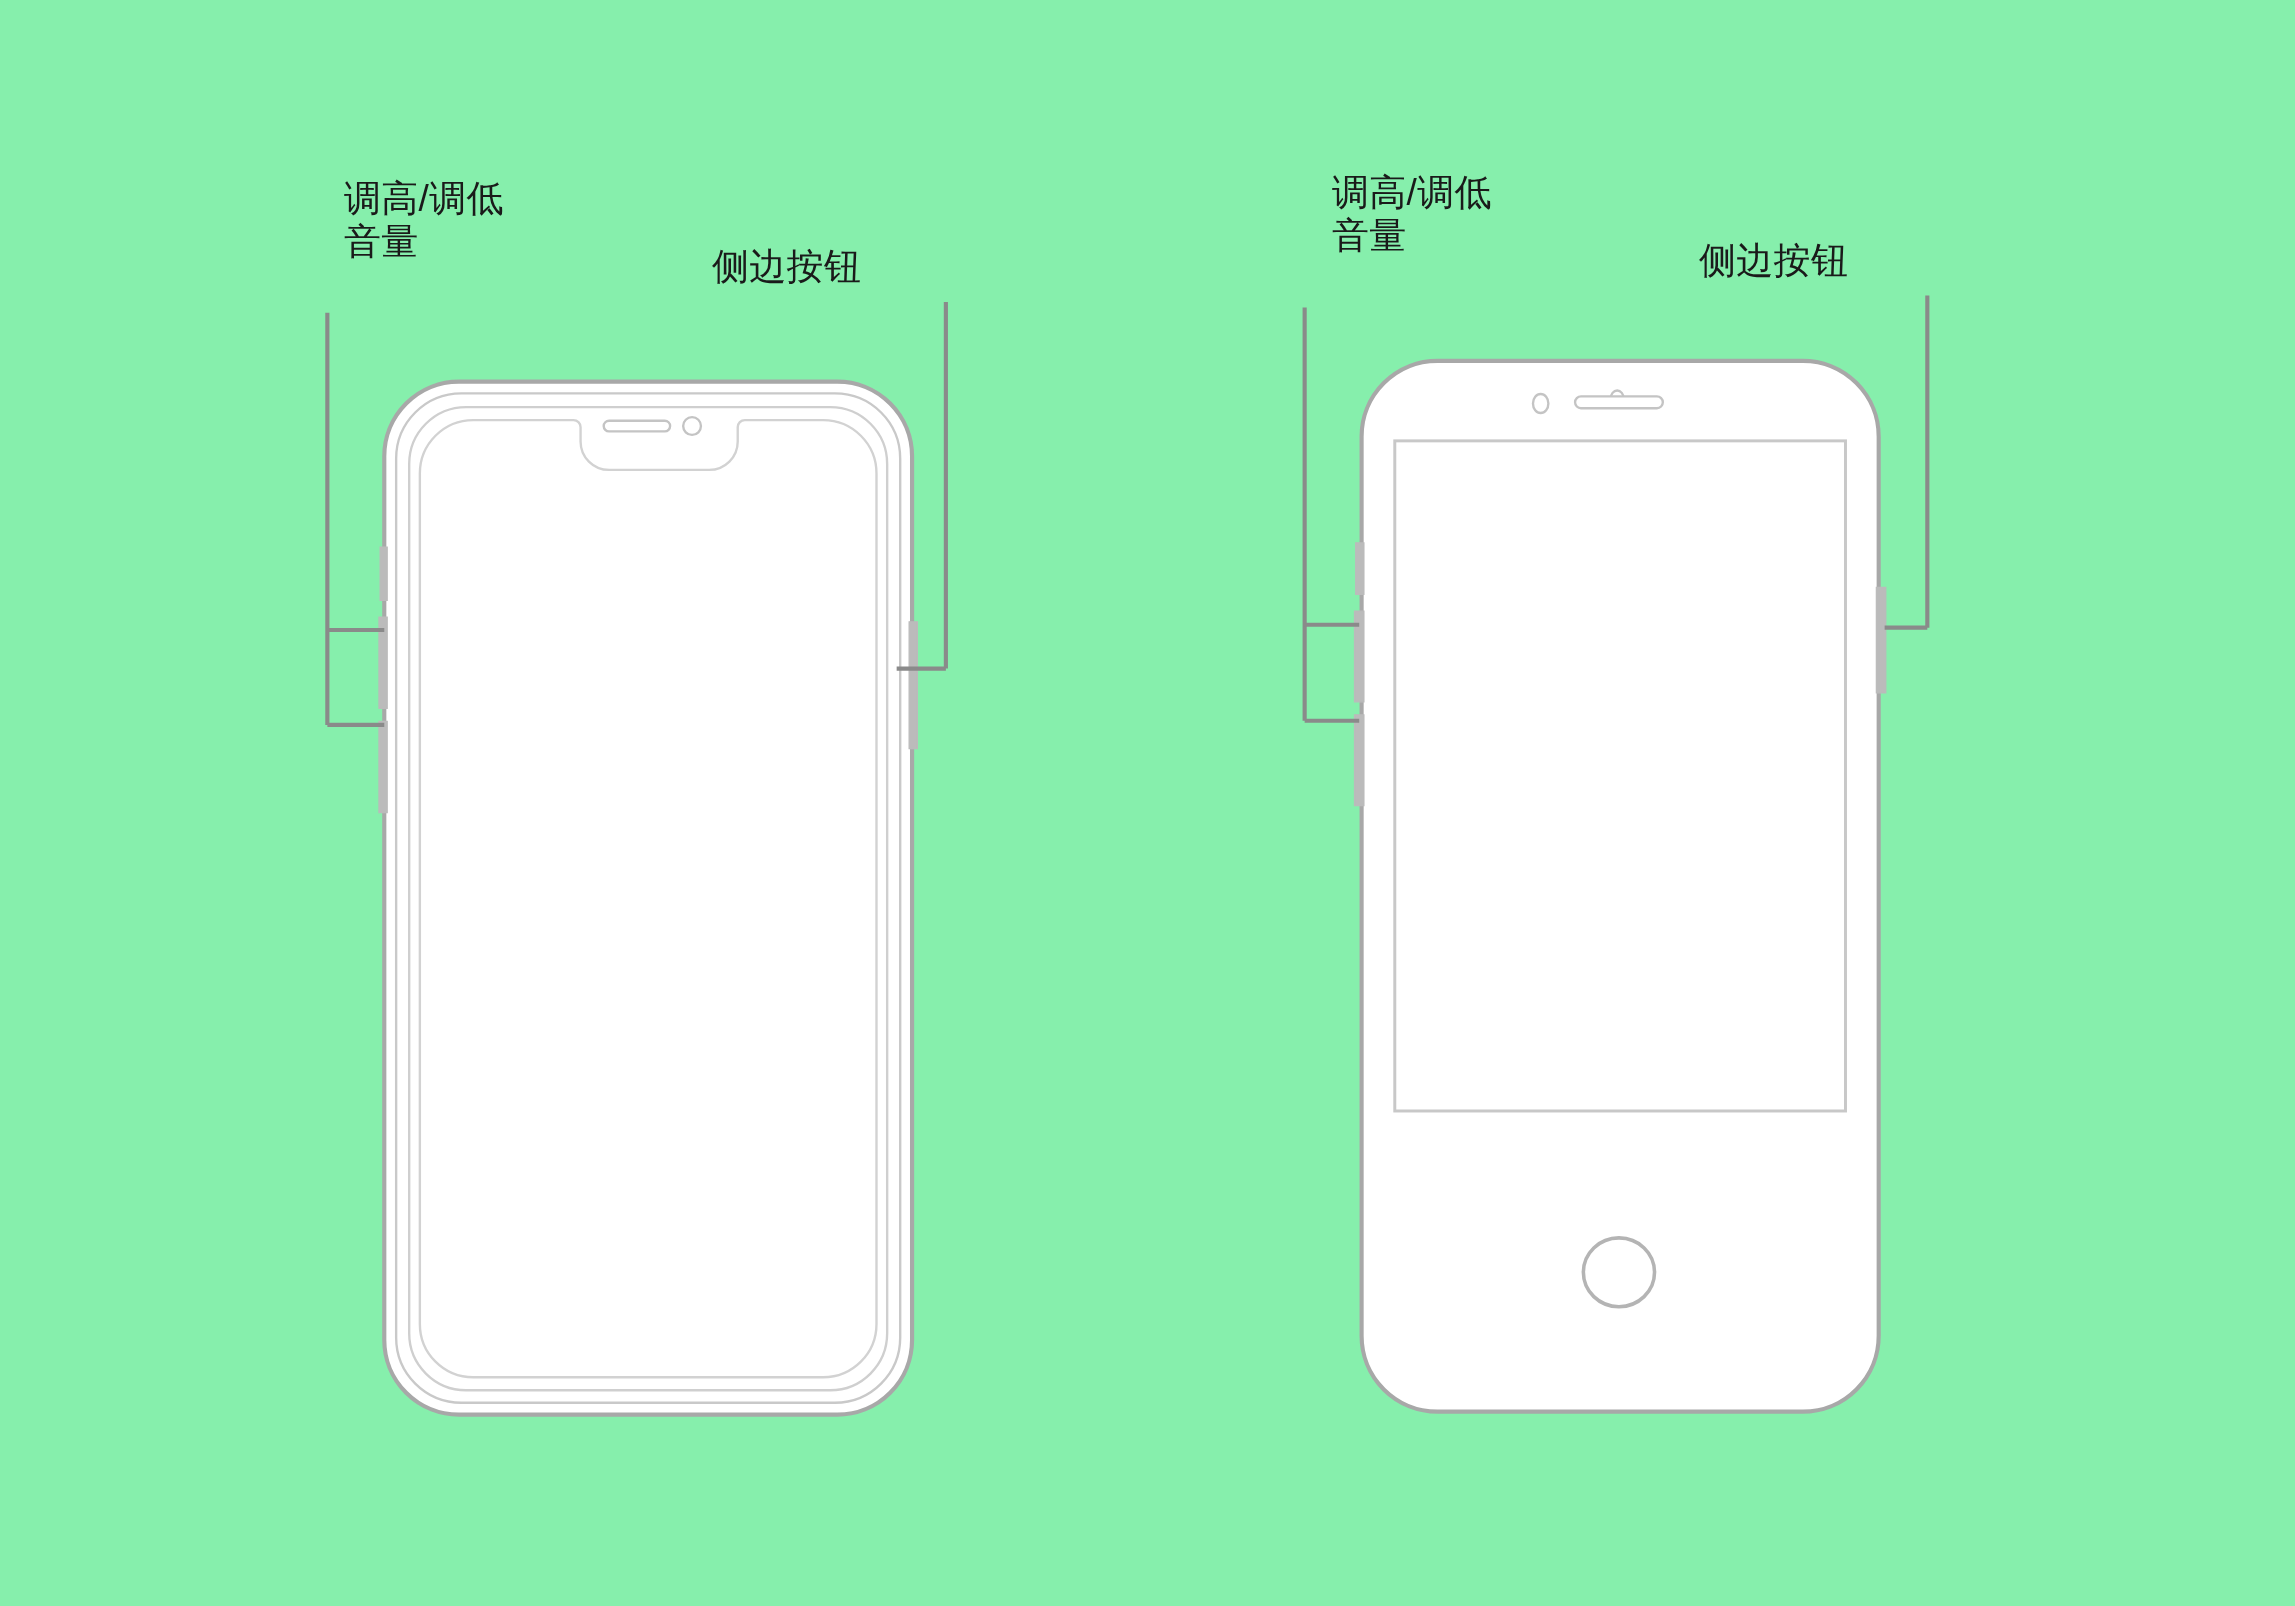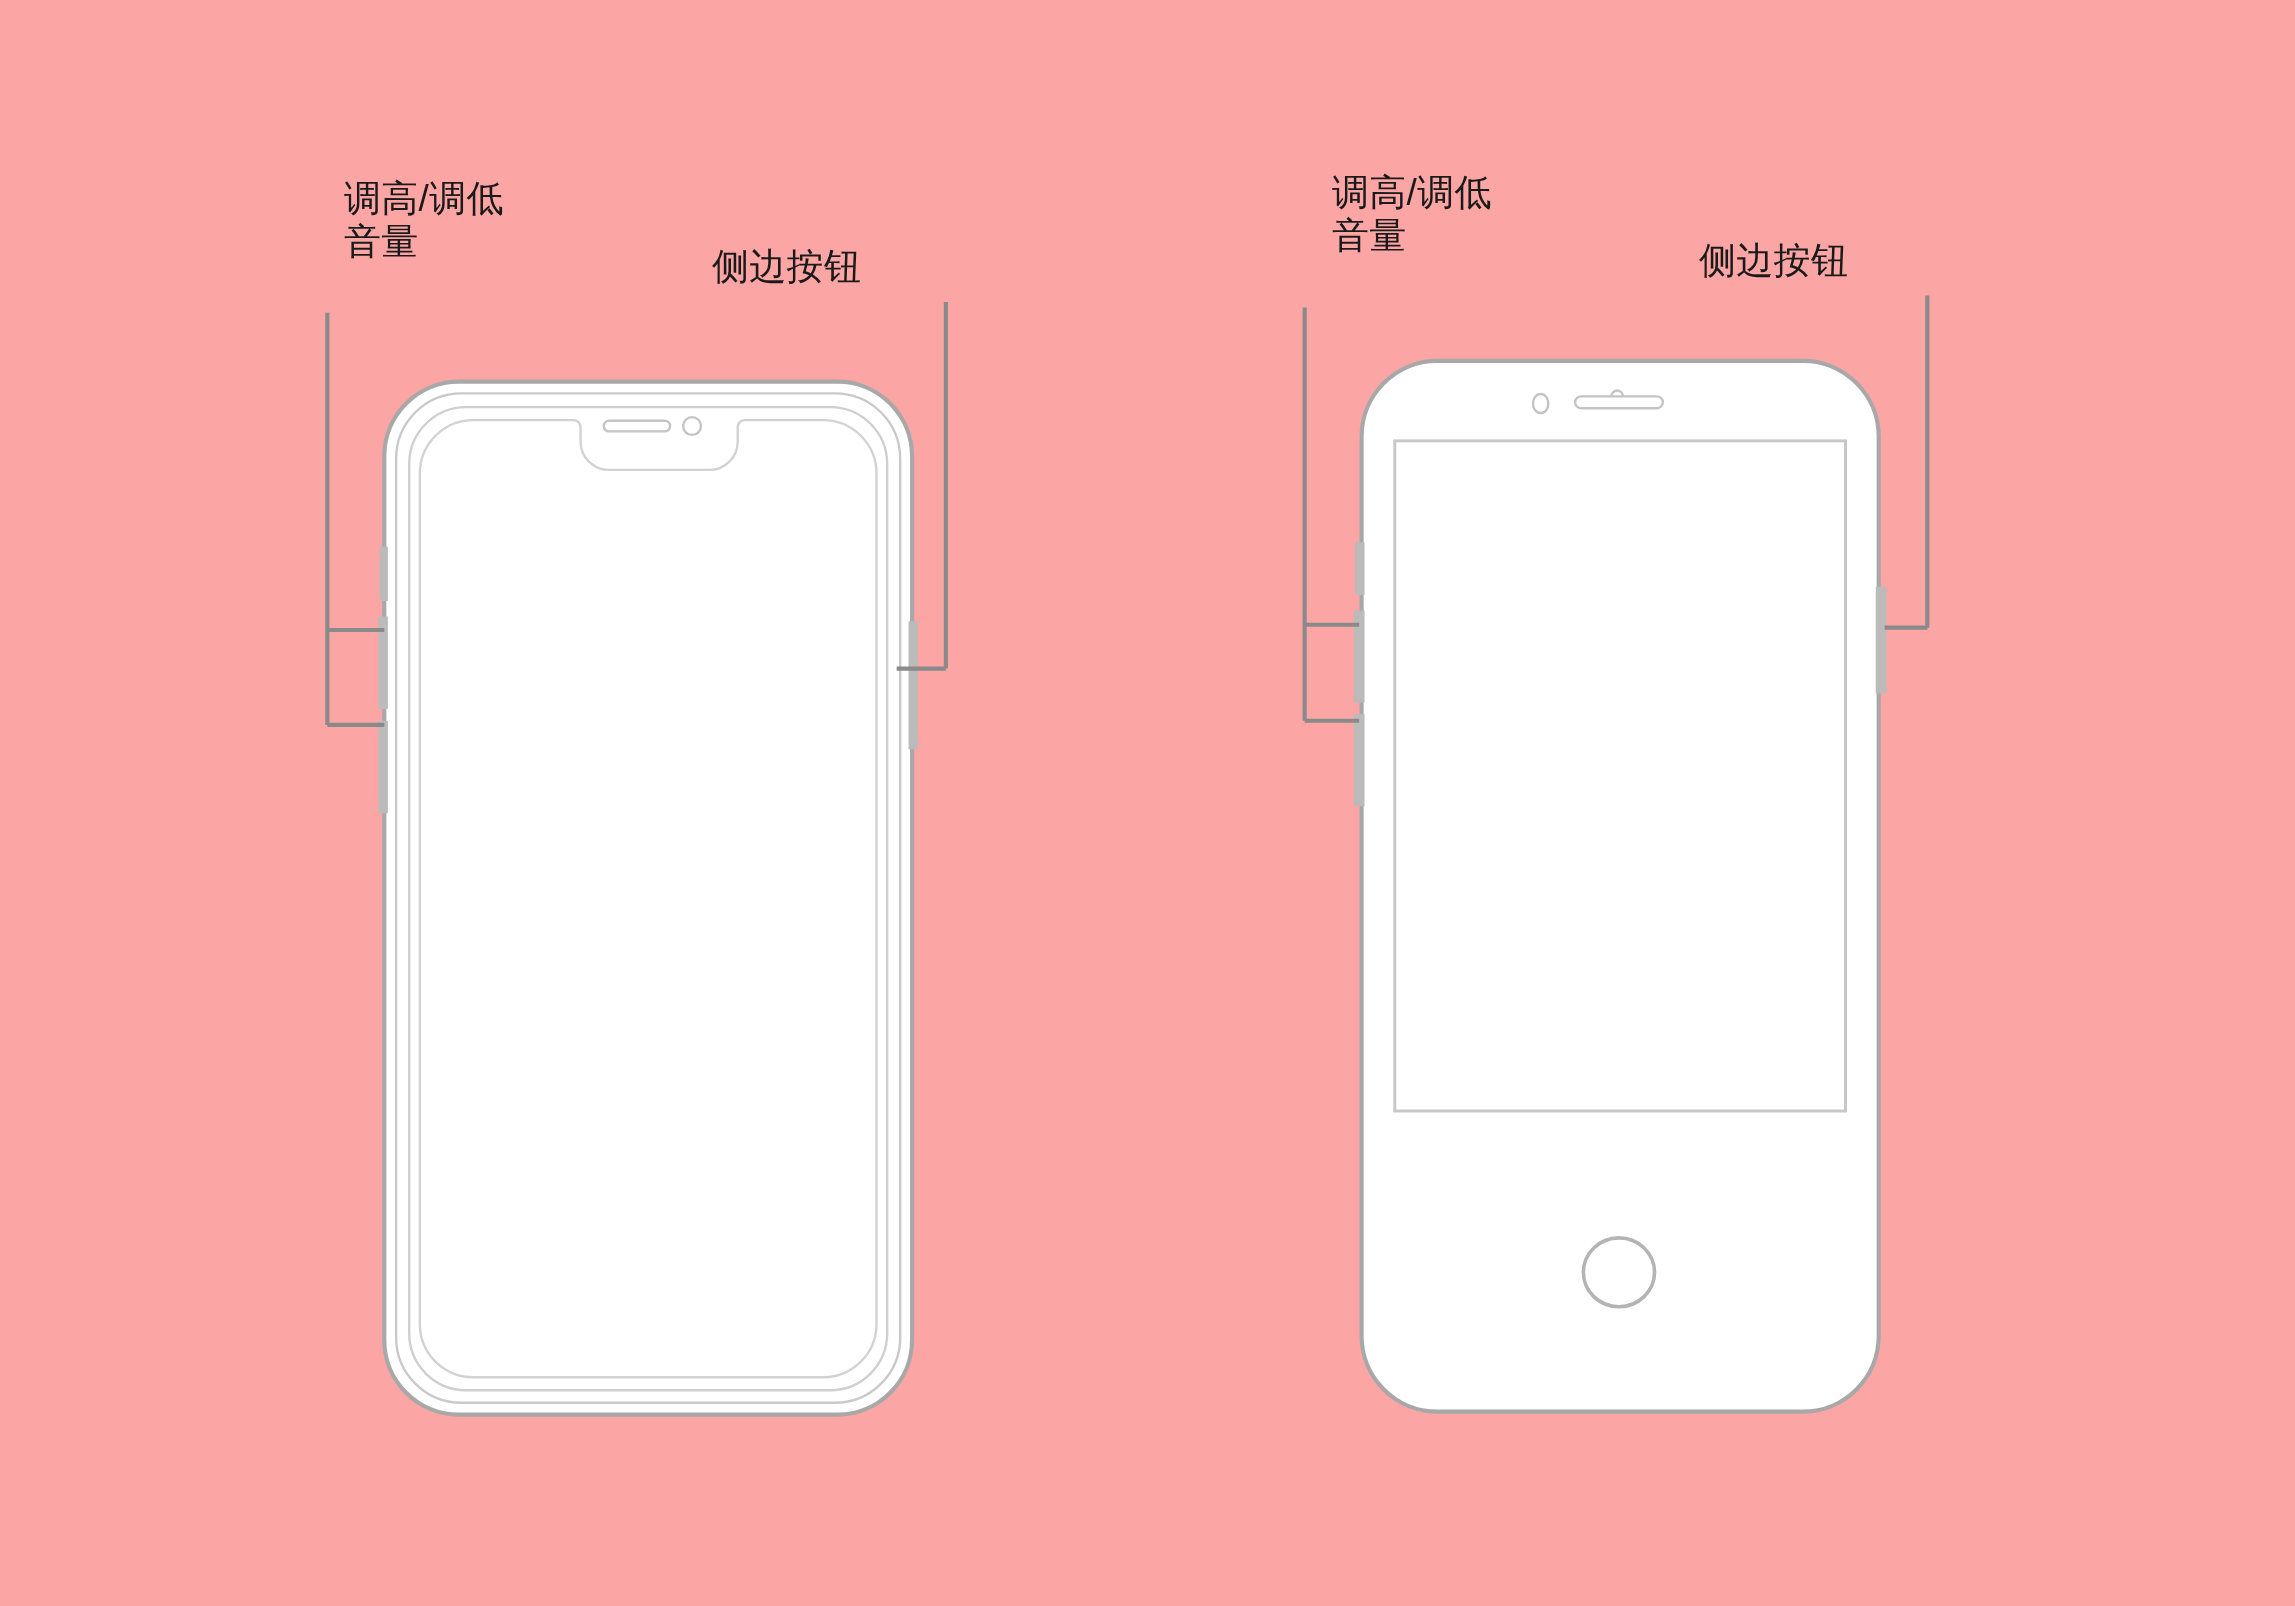--- a/index.html
+++ b/index.html
@@ -10,21 +10,21 @@
   body {
     width: 2295px;
     height: 1607px;
     font-family: "Liberation Sans", "DejaVu Sans", sans-serif;
     overflow: hidden;
   }
   #diagram-root {
     position: relative;
     width: 2295px;
     height: 1607px;
-    background: #fca5a5;
+    background: #86efac;
   }
   svg.figure {
     position: absolute;
     top: 0;
     left: 0;
     width: 2295px;
     height: 1607px;
     display: block;
   }
   .callout-label {

